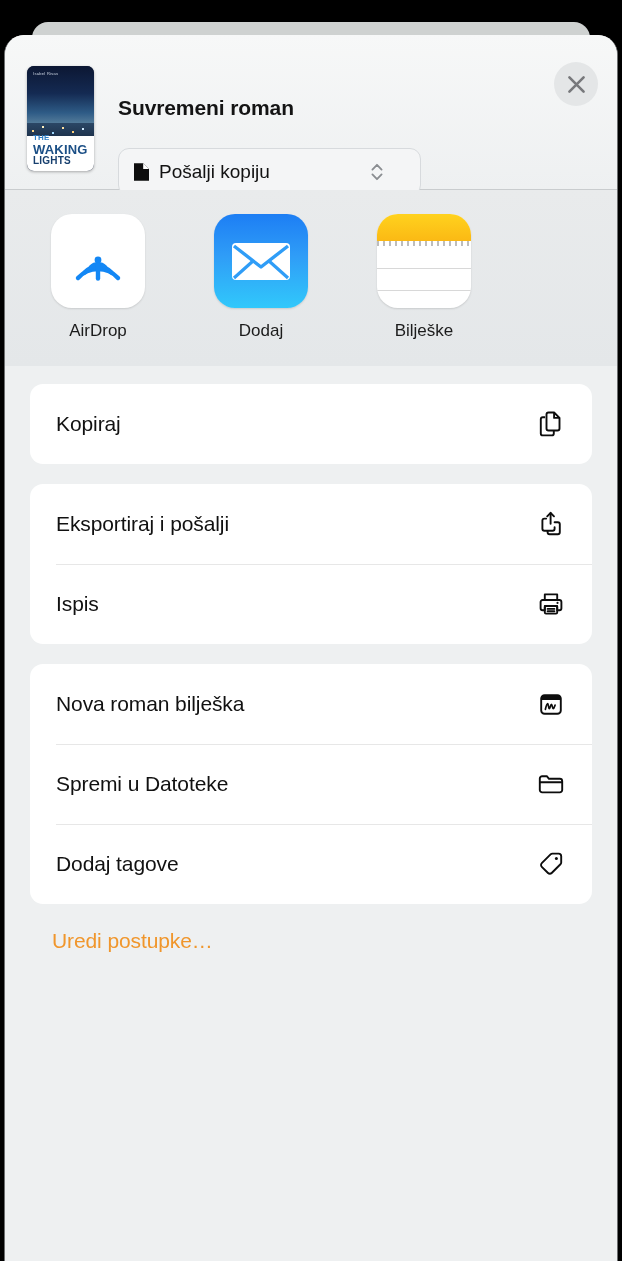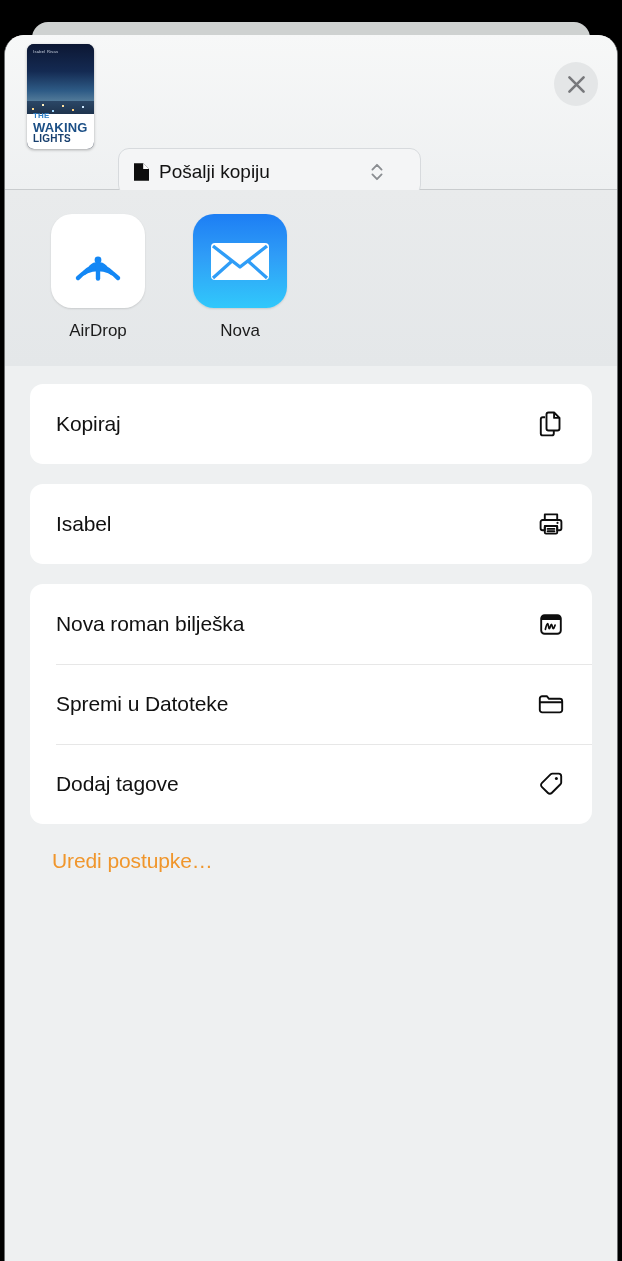--- a/index.html
+++ b/index.html
@@ -44,21 +44,21 @@
   
   .sheet-header {
     position: relative;
     height: 155px;
     background: linear-gradient(180deg,#f7f8f8 0%, #eef0f1 100%);
     border-bottom: 1px solid #c9ccce;
   }
 
   .book-thumb {
     position: absolute;
-    left: 22px; top: 9px;
+    left: 22px; top: 31px;
     width: 67px; height: 105px;
     border-radius: 7px;
     overflow: hidden;
     background: #0a1733;
     box-shadow: 0 1px 3px rgba(0,0,0,.30);
   }
   .book-sky {
     position: absolute; left:0; top:0; width: 100%; height: 62%;
     background: linear-gradient(180deg,#0c1733 0%, #142a52 42%, #2e5b86 72%, #6f93a8 100%);
   }
@@ -132,20 +132,21 @@
 
   
   .apps-row {
     position: relative;
     height: 176px;
     background: linear-gradient(180deg,#e9ebec 0%, #e4e7e9 100%);
     display: flex;
     align-items: flex-start;
     padding: 24px 0 0 22px;
     overflow: hidden;
+    gap: 21px;
   }
   .app-cell {
     width: 142px;
     flex: none;
     display: flex;
     flex-direction: column;
     align-items: center;
   }
   .app-icon {
     width: 94px; height: 94px;
@@ -232,20 +233,21 @@
         <div class="book-city"></div>
         <div class="book-band"></div>
         <div class="book-author">Isabel Rivas</div>
         <div class="book-title-lines">
           <div class="btl1">THE</div>
           <div class="btl2">WAKING</div>
           <div class="btl3">LIGHTS</div>
         </div>
       </div>
 
+      <div class="sheet-title">Suvremeni roman</div>
 
       <div class="format-select">
         <svg class="doc-glyph" viewBox="0 0 17 20">
           <path d="M1 1.2h9.2L16 7v11.8H1z" fill="#0d0d0d"></path>
           <path d="M10.2 1.2V7H16" fill="#ffffff"></path>
         </svg>
         <span class="format-label">Pošalji kopiju</span>
         <svg class="stepper-glyph" viewBox="0 0 14 22">
           <path d="M2.4 8.6 7 3.8l4.6 4.8M2.4 13.4 7 18.2l4.6-4.8" fill="none" stroke="#8a8d91" stroke-width="1.8" stroke-linecap="round" stroke-linejoin="round"></path>
         </svg>
@@ -277,23 +279,32 @@
 
 
       <div class="app-cell">
         <div class="app-icon ic-mail">
           <svg width="70" height="70" viewBox="0 0 70 70">
             <rect x="6" y="17" width="58" height="37" rx="4" fill="#ffffff"></rect>
             <path d="M8 20 35 41 62 20" fill="none" stroke="#2f9df7" stroke-width="3.4" stroke-linejoin="round"></path>
             <path d="M8 52 27 35M62 52 43 35" fill="none" stroke="#2f9df7" stroke-width="3.2" stroke-linejoin="round"></path>
           </svg>
         </div>
-        <div class="app-label">Nova</div>
-      </div>
-
+        <div class="app-label">Dodaj</div>
+      </div>
+
+      <div class="app-cell">
+        <div class="app-icon ic-notes">
+          <div class="notes-top"></div>
+          <div class="notes-perf"></div>
+          <div class="notes-line" style="top:54px;"></div>
+          <div class="notes-line" style="top:76px;"></div>
+        </div>
+        <div class="app-label">Bilješke</div>
+      </div>
 
       <div class="app-cell">
         
         
       </div>
     </div>
 
     <div class="groups">
 
       
@@ -306,21 +317,32 @@
               <path d="M18.1 3.5v5.4h5.4"></path>
               <path d="M17.8 21.5v2.9a2 2 0 0 1-2 2h-9a2 2 0 0 1-2-2V10.2a2 2 0 0 1 2-2h2.3"></path>
             </svg>
           </span>
         </div>
       </div>
 
       
       <div class="group">
         <div class="row">
-          <span class="row-label">Isabel</span>
+          <span class="row-label">Eksportiraj i pošalji</span>
+          <span class="row-icon">
+            <svg width="30" height="30" viewBox="0 0 30 30" fill="none" stroke="#0d0d0d" stroke-width="1.9" stroke-linecap="round" stroke-linejoin="round">
+              <path d="M11.2 7.3 14.6 3.8l3.4 3.5"></path>
+              <path d="M14.6 4.2v10.6"></path>
+              <path d="M10.2 9.6H8.4a2 2 0 0 0-2 2v8.1a2 2 0 0 0 2 2h8.2a2 2 0 0 0 2-2v-1.5"></path>
+              <path d="M18.6 13.2h3.2a2 2 0 0 1 2 2v8.1a2 2 0 0 1-2 2h-8.2a2 2 0 0 1-2-2v-1.3"></path>
+            </svg>
+          </span>
+        </div>
+        <div class="row">
+          <span class="row-label">Ispis</span>
           <span class="row-icon">
             <svg width="30" height="30" viewBox="0 0 30 30" fill="none" stroke="#0d0d0d" stroke-width="1.9" stroke-linejoin="round">
               <path d="M8.8 11V5.4h12.4V11"></path>
               <path d="M6.6 11h16.8a2 2 0 0 1 2 2v6.3a2 2 0 0 1-2 2h-2.2V17H8.8v4.3H6.6a2 2 0 0 1-2-2V13a2 2 0 0 1 2-2z"></path>
               <rect x="8.8" y="17" width="12.4" height="7.6" rx="1.2"></rect>
               <path d="M11.6 19.9h6.8M11.6 22.2h6.8" stroke-linecap="round"></path>
               <circle cx="21.5" cy="13.9" r="1.05" fill="#0d0d0d" stroke="none"></circle>
             </svg>
           </span>
         </div>

